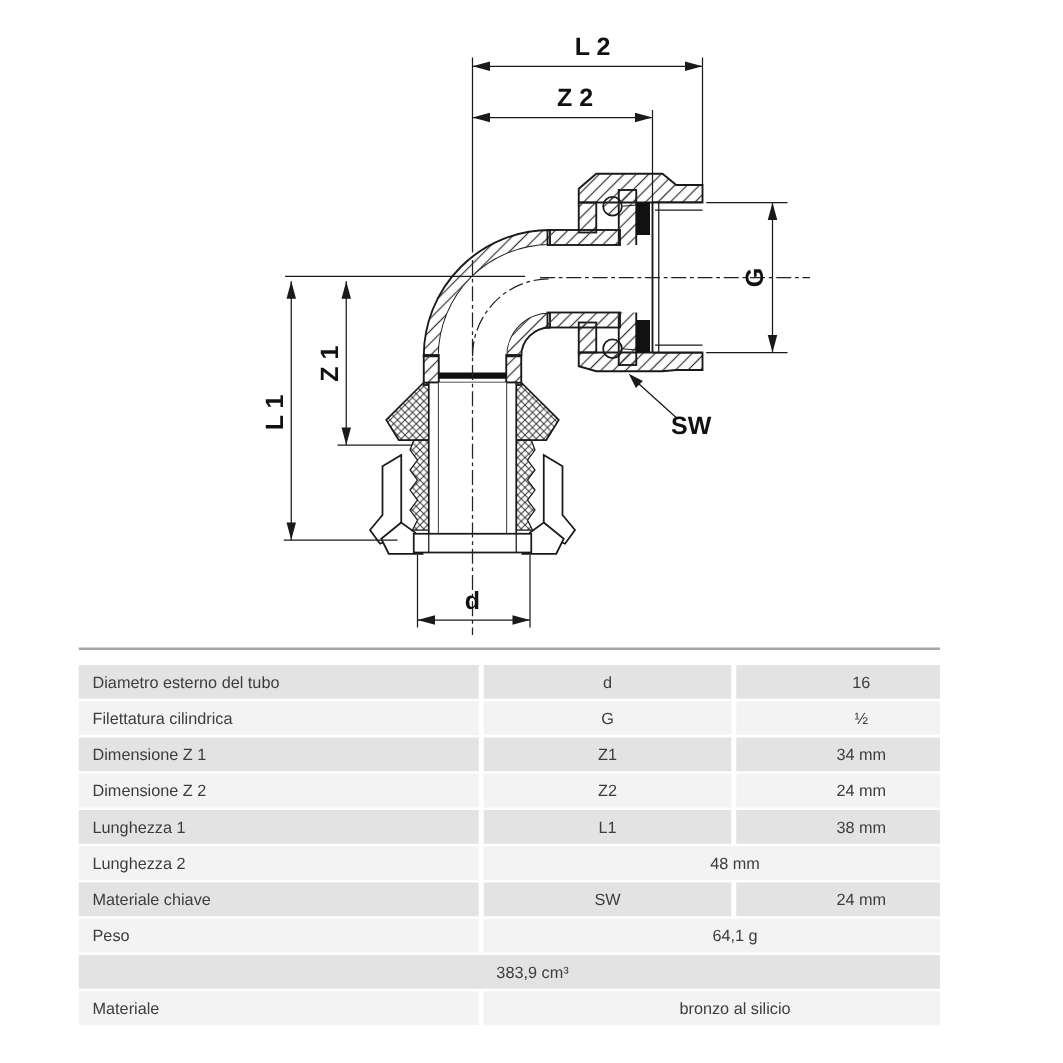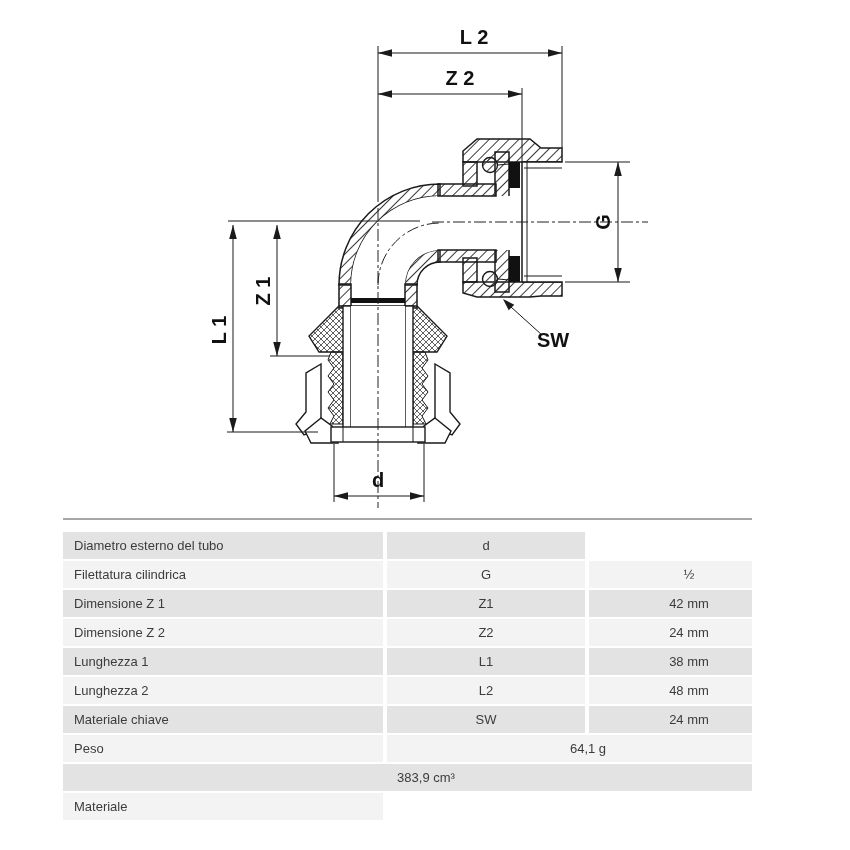--- a/index.html
+++ b/index.html
@@ -138,57 +138,58 @@
     <text class="dim-label" x="219" y="337" text-anchor="middle" transform="rotate(-90 219 330)">L 1</text>
     <text class="dim-label" x="263" y="298" text-anchor="middle" transform="rotate(-90 263 291)">Z 1</text>
   </svg>
 
   <div class="table-wrap">
     <div class="table-topline"></div>
     <div class="spec-table">
         <div class="trow dark">
           <div class="c1">Diametro esterno del tubo</div>
           <div class="c2">d</div>
+          <div class="c3">16</div>
         </div>
         <div class="trow light">
           <div class="c1">Filettatura cilindrica</div>
           <div class="c2">G</div>
           <div class="c3">½</div>
         </div>
         <div class="trow dark">
           <div class="c1">Dimensione Z 1</div>
           <div class="c2">Z1</div>
-          <div class="c3">42 mm</div>
+          <div class="c3">34 mm</div>
         </div>
         <div class="trow light">
           <div class="c1">Dimensione Z 2</div>
           <div class="c2">Z2</div>
           <div class="c3">24 mm</div>
         </div>
         <div class="trow dark">
           <div class="c1">Lunghezza 1</div>
           <div class="c2">L1</div>
           <div class="c3">38 mm</div>
         </div>
         <div class="trow light">
           <div class="c1">Lunghezza 2</div>
-          <div class="c2">L2</div>
           <div class="c3">48 mm</div>
         </div>
         <div class="trow dark">
           <div class="c1">Materiale chiave</div>
           <div class="c2">SW</div>
           <div class="c3">24 mm</div>
         </div>
         <div class="trow light">
           <div class="c1">Peso</div>
           <div class="cm">64,1 g</div>
         </div>
         <div class="trow dark">
           <div class="cm">383,9 cm³</div>
         </div>
         <div class="trow light">
           <div class="c1">Materiale</div>
+          <div class="cm">bronzo al silicio</div>
         </div>
       </div>
   </div>
 
 </div>
 
 </body></html>

